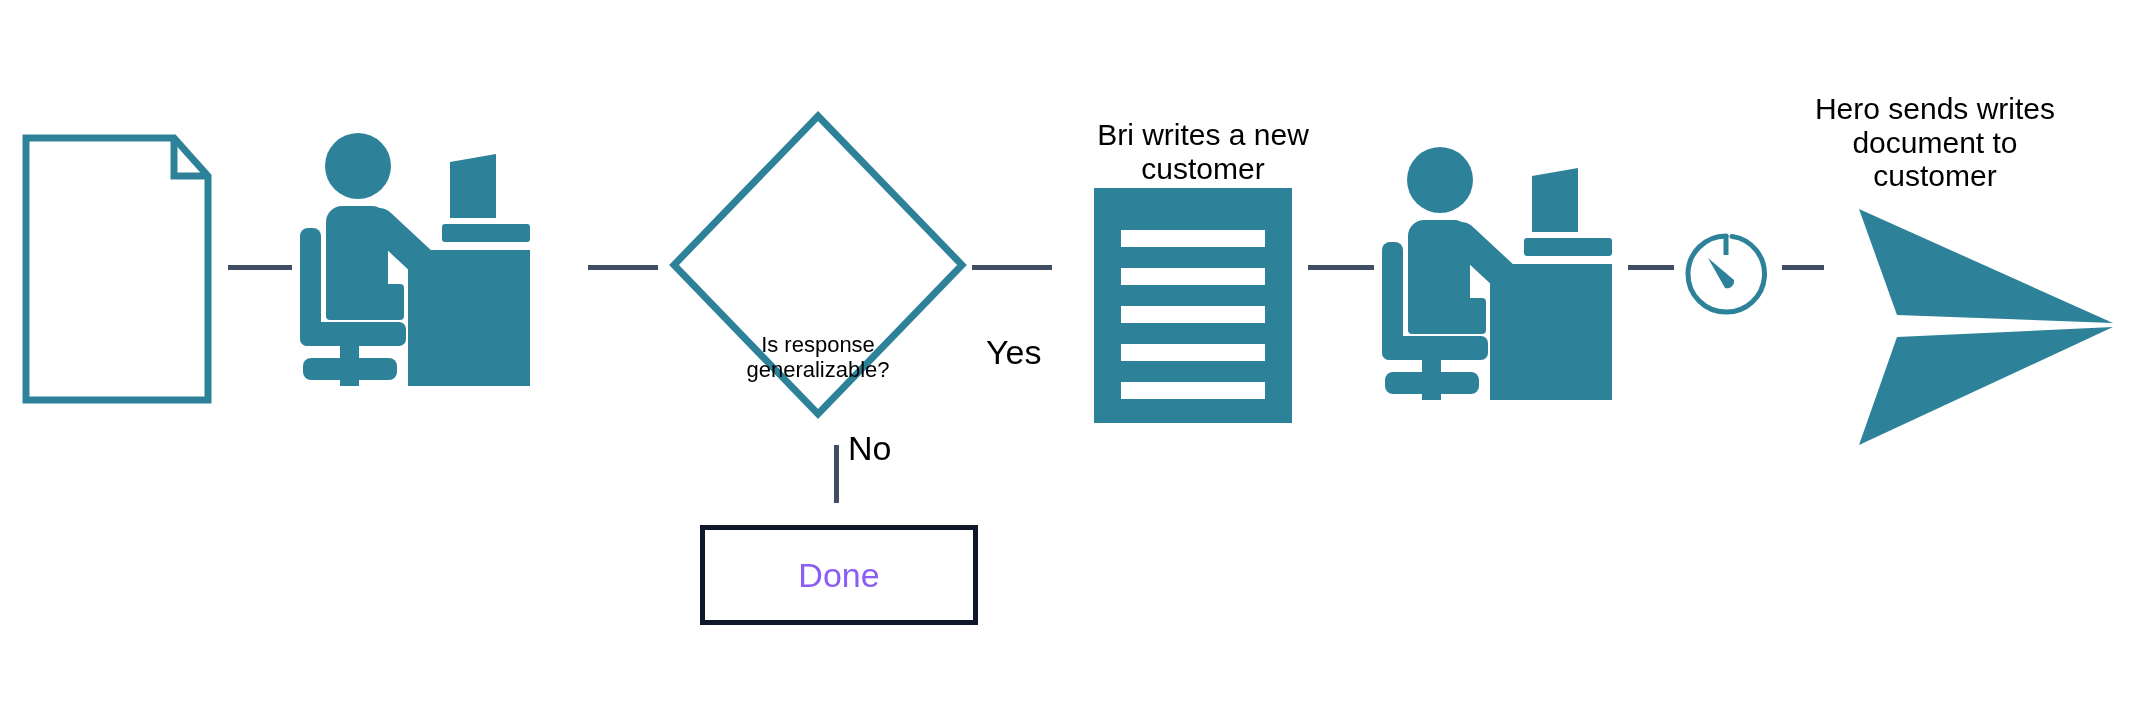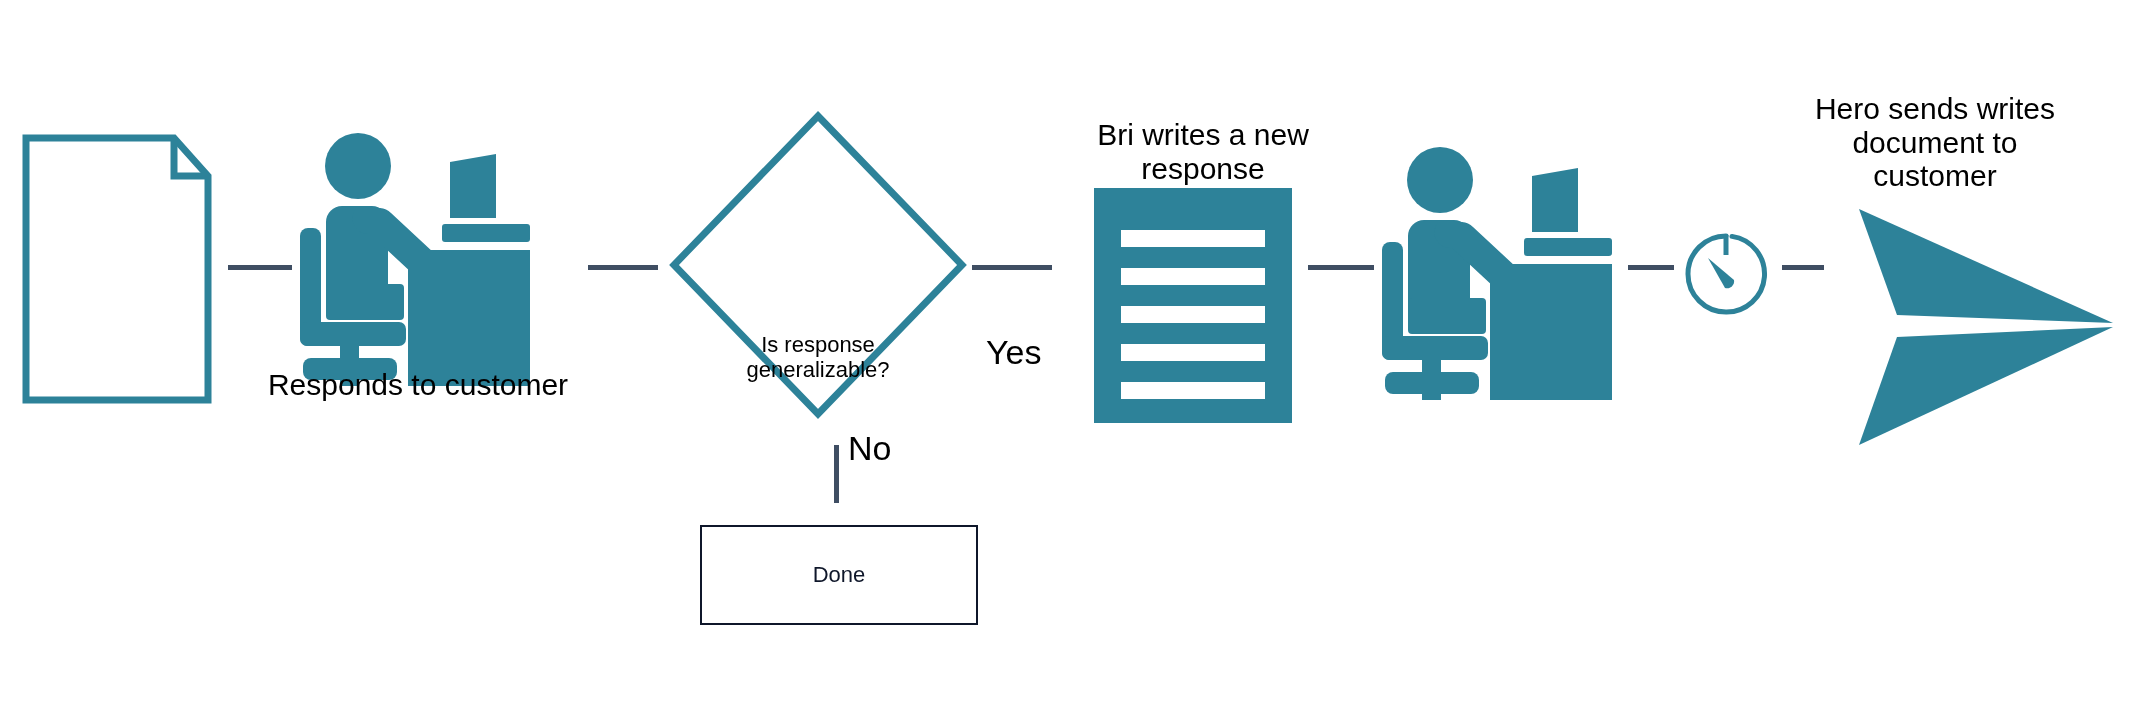--- a/index.html
+++ b/index.html
@@ -52,28 +52,28 @@
     text-align: center;
     font-size: 22px;
     line-height: 1.14;
     color: #000000;
     white-space: pre-line;
     width: 100%;
     left: 0;
   }
   .done-box {
     position: absolute;
-    border: 2px solid #0f172a;
+    border: 5px solid #0f172a;
     background: #ffffff;
     box-sizing: border-box;
     display: flex;
     align-items: center;
     justify-content: center;
-    font-size: 22px;
-    color: #0f172a;
+    font-size: 34px;
+    color: #8b5cf6;
   }
   svg { display: block; overflow: visible; }
 </style>
 </head>
 <body>
 
 <div id="canvas">
 
   <div class="node" style="left:22px; top:134px; width:190px; height:270px;">
     <svg width="190" height="270" viewBox="0 0 190 270">
@@ -105,21 +105,20 @@
         <rect x="3" y="226" width="94" height="22" rx="8"></rect>
 
         <path d="M150 30 L196 22 L196 86 L150 86 Z"></path>
 
         <rect x="142" y="92" width="88" height="18" rx="3"></rect>
 
         <rect x="108" y="118" width="122" height="136"></rect>
       </g>
     </svg>
   </div>
-  <div class="caption" style="left:258px; top:368px; width:320px;">Responds to customer</div>
 
   <div class="conn conn-h" style="left:588px; top:265px; width:70px;"></div>
 
   <div class="node" style="left:668px; top:110px; width:300px; height:310px;">
     <svg width="300" height="310" viewBox="0 0 300 310">
       <polygon points="150,6 294,155 150,304 6,155" fill="#ffffff" stroke="#2d8299" stroke-width="7" stroke-linejoin="miter"></polygon>
     </svg>
     <div class="diamond-label" style="top:222px;">Is response
 generalizable?</div>
   </div>
@@ -129,21 +128,21 @@
   <div class="conn conn-h" style="left:972px; top:265px; width:80px;"></div>
 
   <div class="conn conn-v" style="left:834px; top:445px; height:58px;"></div>
   <div class="edge-label" style="left:848px; top:429px;">No</div>
 
   <div class="done-box" style="left:700px; top:525px; width:278px; height:100px;">
     <span>Done</span>
   </div>
 
   <div class="caption" style="left:1088px; top:118px; width:230px;">Bri writes a new
-response</div>
+customer</div>
   <div class="node" style="left:1094px; top:188px; width:198px; height:235px;">
     <svg width="198" height="235" viewBox="0 0 198 235">
       <rect x="0" y="0" width="198" height="235" fill="#2d8299"></rect>
       <rect x="27" y="42" width="144" height="17" fill="#ffffff"></rect>
       <rect x="27" y="80" width="144" height="17" fill="#ffffff"></rect>
       <rect x="27" y="118" width="144" height="17" fill="#ffffff"></rect>
       <rect x="27" y="156" width="144" height="17" fill="#ffffff"></rect>
       <rect x="27" y="194" width="144" height="17" fill="#ffffff"></rect>
     </svg>
   </div>

